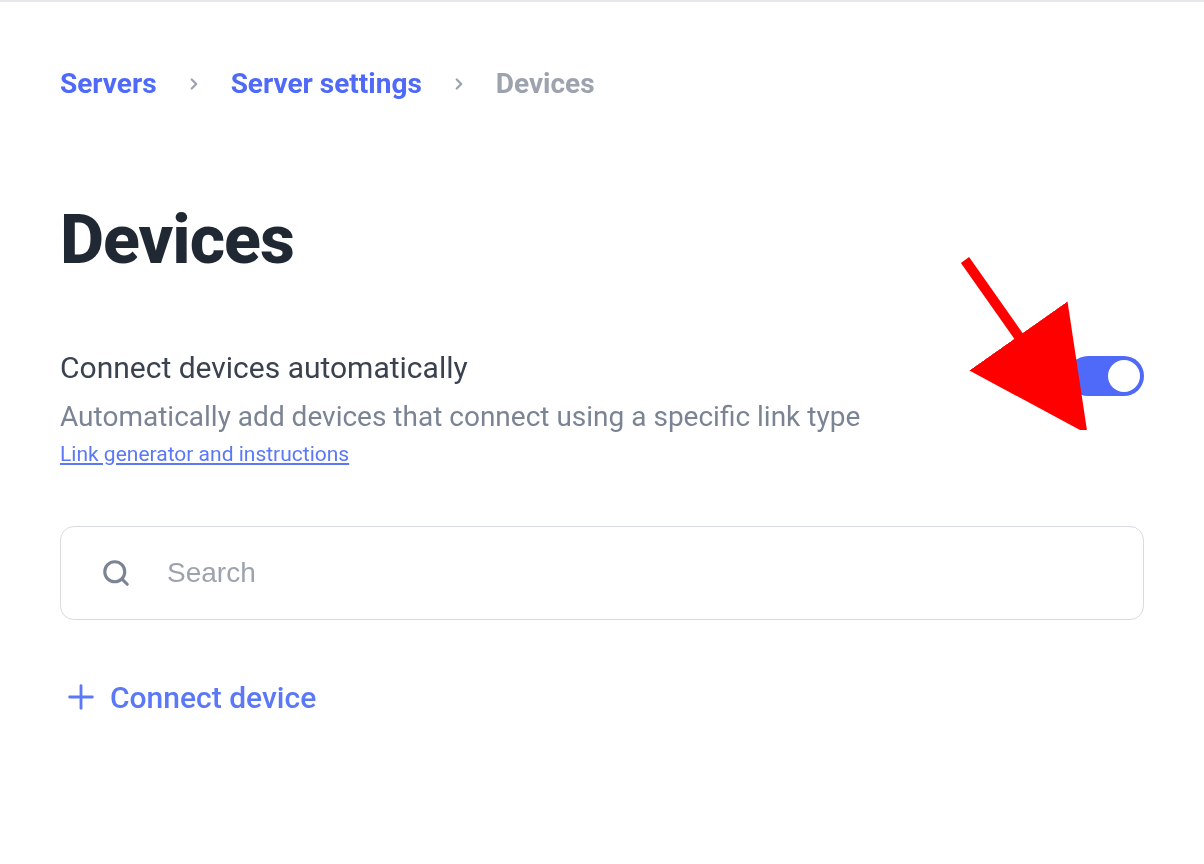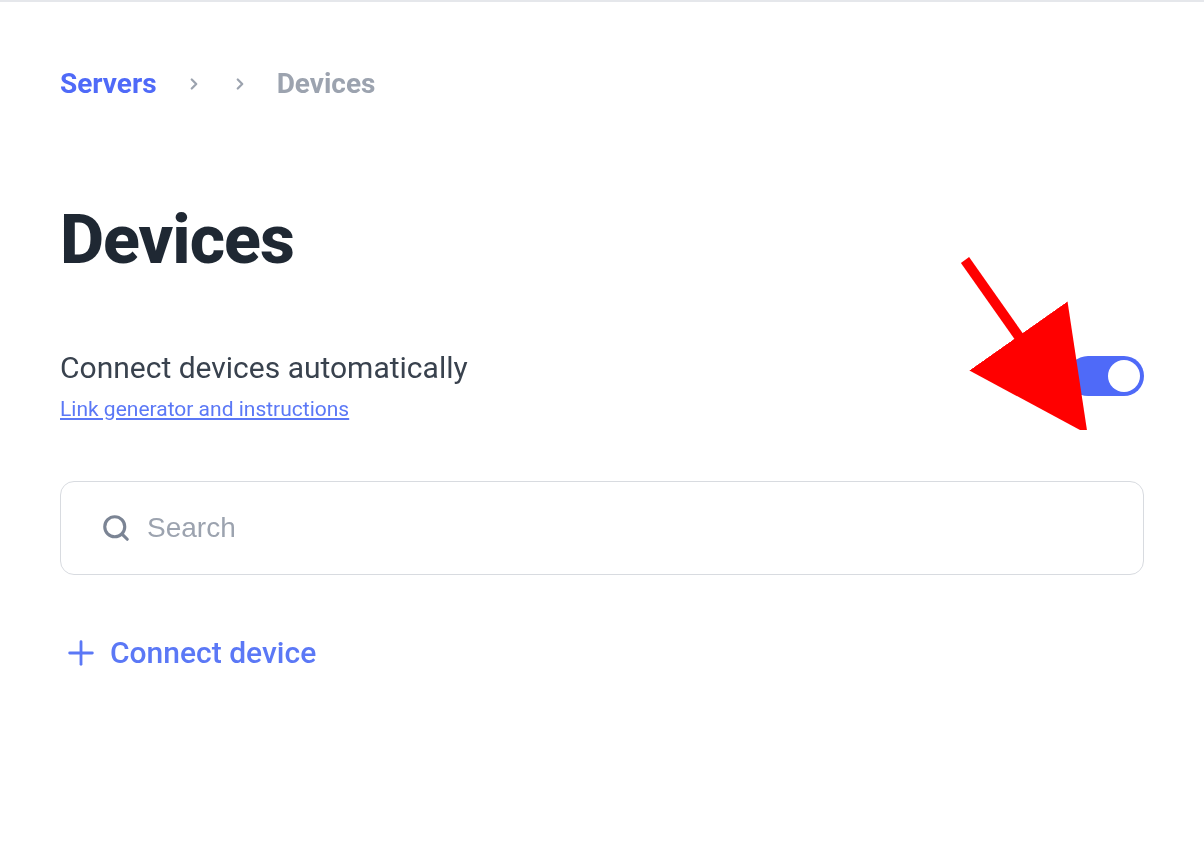--- a/index.html
+++ b/index.html
@@ -100,21 +100,21 @@
       position: absolute;
       top: 4px;
       right: 4px;
     }
     .search-box {
       display: flex;
       align-items: center;
       border: 1.5px solid #d8dbe0;
       border-radius: 14px;
       padding: 30px 40px;
-      gap: 16px;
+      gap: 36px;
       margin-bottom: 60px;
     }
     .search-icon-wrap {
       color: #7b8494;
       display: flex;
       align-items: center;
     }
     .search-icon-wrap svg {
       width: 30px;
       height: 30px;
@@ -161,33 +161,35 @@
 <div class="top-border"></div>
 
 <div class="container">
   <nav class="breadcrumb">
     <a class="breadcrumb-link">Servers</a>
     <span class="breadcrumb-separator">
       <svg viewBox="0 0 24 24" fill="none" stroke="currentColor" stroke-width="3" stroke-linecap="round" stroke-linejoin="round">
           <polyline points="9 18 15 12 9 6"></polyline>
         </svg>
     </span>
+    <a class="breadcrumb-link">Server settings</a>
     <span class="breadcrumb-separator">
       <svg viewBox="0 0 24 24" fill="none" stroke="currentColor" stroke-width="3" stroke-linecap="round" stroke-linejoin="round">
           <polyline points="9 18 15 12 9 6"></polyline>
         </svg>
     </span>
     <span class="breadcrumb-current">Devices</span>
   </nav>
 
   <h1 class="page-title">Devices</h1>
 
   <div class="setting-row">
     <div class="setting-text">
       <div class="setting-title">Connect devices automatically</div>
+      <div class="setting-description">Automatically add devices that connect using a specific link type</div>
       <a class="setting-link">Link generator and instructions</a>
     </div>
     <div class="toggle">
       <div class="toggle-knob"></div>
     </div>
   </div>
 
   <div class="search-box">
     <span class="search-icon-wrap">
       <svg viewBox="0 0 24 24" fill="none" stroke="currentColor" stroke-width="2.5" stroke-linecap="round" stroke-linejoin="round">

